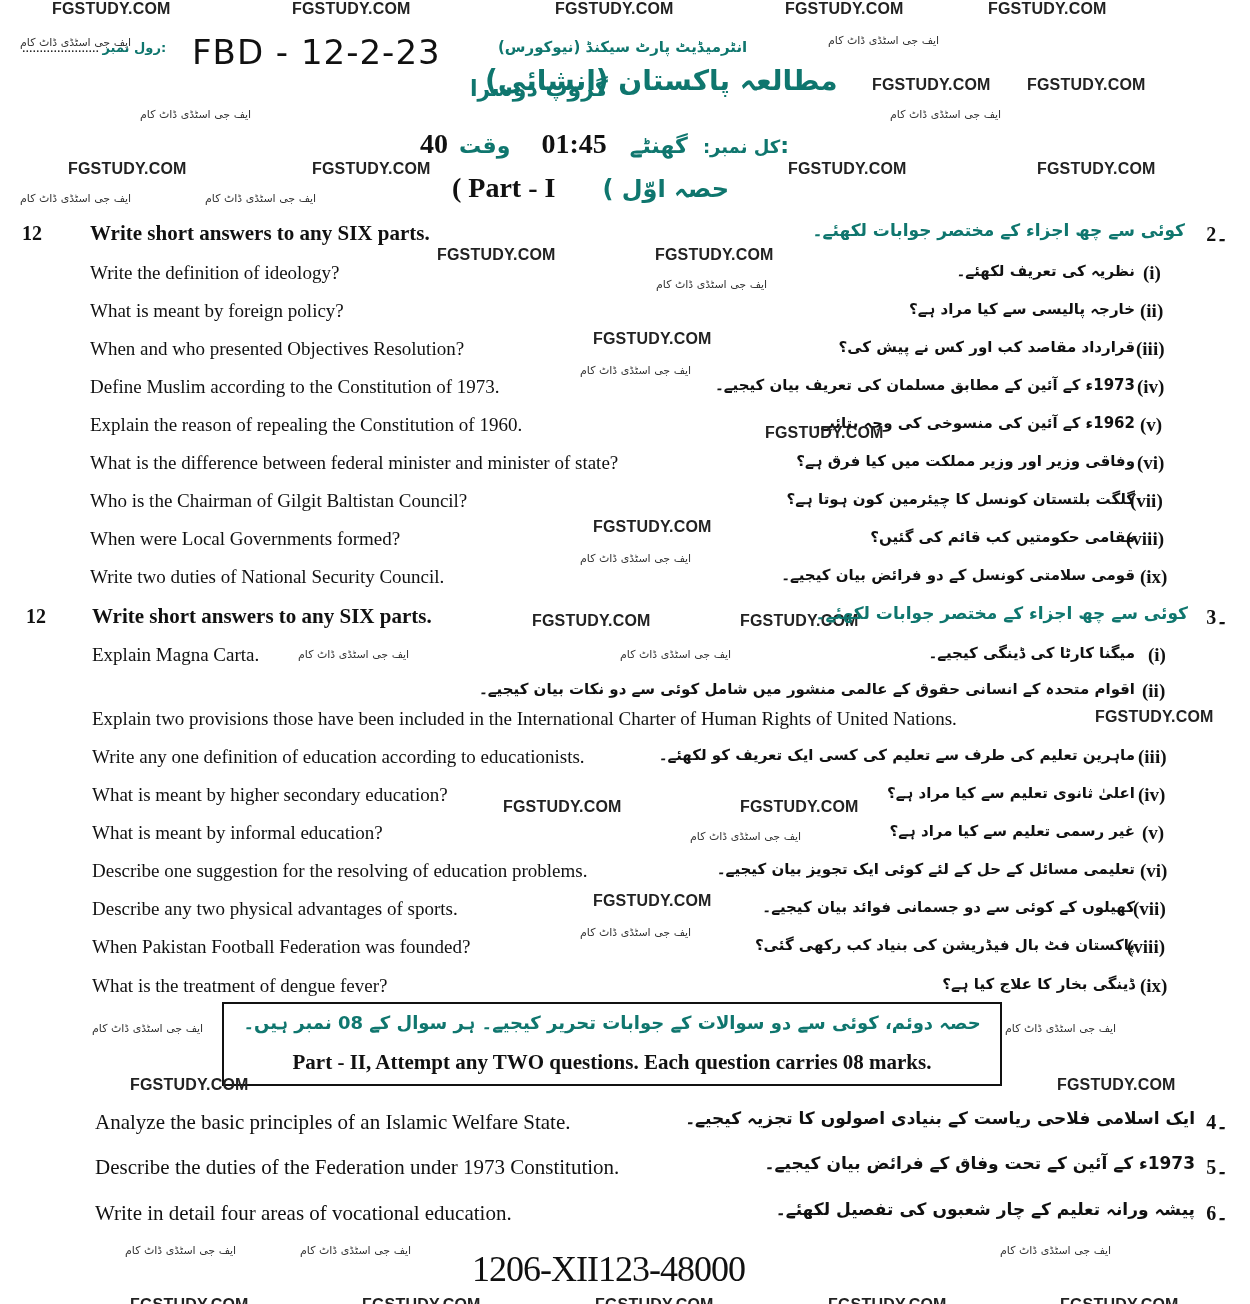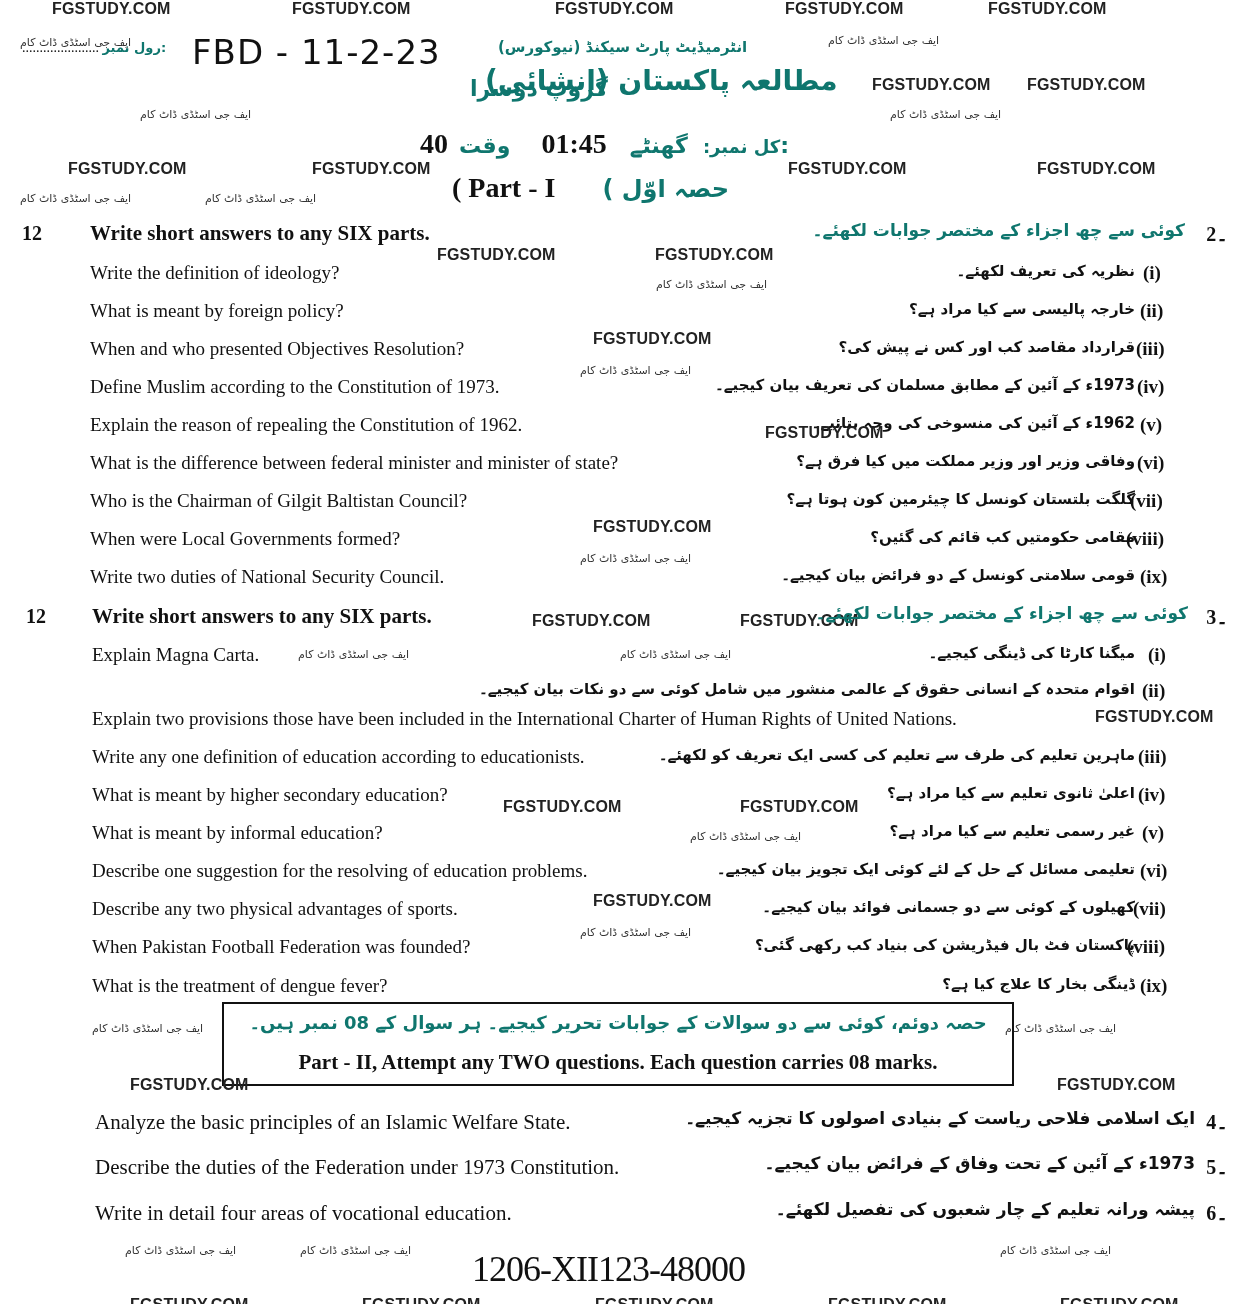--- a/index.html
+++ b/index.html
@@ -7,21 +7,21 @@
   .abs { position:absolute; white-space:nowrap; }
   .wm { font-family:"Liberation Sans", sans-serif; font-weight:bold; font-size:16px; color:#222; letter-spacing:0.2px; }
   .wm-ur { font-family:"DejaVu Sans", sans-serif; font-size:11px; color:#333; direction:rtl; }
   .hw { font-family:"DejaVu Sans", sans-serif; font-size:34px; color:#111; letter-spacing:1px; }
   .ur { font-family:"DejaVu Sans", sans-serif; direction:rtl; font-weight:bold; color:#0f766e; }
   .qnum { font-family:"Liberation Serif", serif; font-weight:bold; font-size:20px; }
   .head-en { font-family:"Liberation Serif", serif; font-weight:bold; font-size:21px; }
   .q-en { font-family:"Liberation Serif", serif; font-size:19px; }
   .q-ur { font-family:"DejaVu Sans", sans-serif; font-size:15px; font-weight:bold; direction:rtl; text-align:right; }
   .roman { font-family:"Liberation Serif", serif; font-weight:bold; font-size:19px; }
-  .box { position:absolute; left:222px; top:1002px; width:776px; height:80px; border:2px solid #111;padding-left:12px; }
+  .box { position:absolute; left:222px; top:1002px; width:776px; height:80px; border:2px solid #111; }
   .long-en { font-family:"Liberation Serif", serif; font-size:21px; }
   .code { font-family:"Liberation Serif", serif; font-size:36px; letter-spacing:-1px; }
 </style>
 </head>
 <body>
 
 <div class="abs wm" style="left:52px;top:0px;">FGSTUDY.COM</div>
 <div class="abs wm" style="left:292px;top:0px;">FGSTUDY.COM</div>
 <div class="abs wm" style="left:555px;top:0px;">FGSTUDY.COM</div>
 <div class="abs wm" style="left:785px;top:0px;">FGSTUDY.COM</div>
@@ -37,21 +37,21 @@
 <div class="abs wm" style="left:312px;top:160px;">FGSTUDY.COM</div>
 <div class="abs wm" style="left:788px;top:160px;">FGSTUDY.COM</div>
 <div class="abs wm" style="left:1037px;top:160px;">FGSTUDY.COM</div>
 <div class="abs wm-ur" style="left:20px;top:192px;">ایف جی اسٹڈی ڈاٹ کام</div>
 <div class="abs wm-ur" style="left:205px;top:192px;">ایف جی اسٹڈی ڈاٹ کام</div>
 
 <div class="abs" style="left:22px;top:40px;font-size:14px;">
   <span>......................</span>
   <span class="ur" style="font-size:13px;">رول نمبر:</span>
 </div>
-<div class="abs hw" style="left:192px;top:32px;">FBD - 11-2-23</div>
+<div class="abs hw" style="left:192px;top:32px;">FBD - 12-2-23</div>
 <div class="abs ur" style="left:498px;top:38px;font-size:15px;">انٹرمیڈیٹ پارٹ سیکنڈ (نیوکورس)</div>
 
 <div class="abs ur" style="left:485px;top:64px;font-size:28px;">
   <span>مطالعہ پاکستان (انشائی)</span>
 </div>
 <div class="abs ur" style="left:470px;top:76px;font-size:22px;">گروپ دوسرا</div>
 
 <div class="abs" style="left:420px;top:128px;font-size:28px;font-weight:bold;">
   <span>40</span>
   <span class="ur" style="font-size:18px;margin-left:8px;">کل نمبر:</span>
@@ -85,21 +85,21 @@
   <div class="abs roman" style="left:1140px;top:300px;">(ii)</div>
 
   <div class="abs q-en" style="left:90px;top:338px;">When and who presented Objectives Resolution?</div>
   <div class="abs q-ur" style="right:115px;top:338px;">قرارداد مقاصد کب اور کس نے پیش کی؟</div>
   <div class="abs roman" style="left:1136px;top:338px;">(iii)</div>
 
   <div class="abs q-en" style="left:90px;top:376px;">Define Muslim according to the Constitution of 1973.</div>
   <div class="abs q-ur" style="right:115px;top:376px;">1973ء کے آئین کے مطابق مسلمان کی تعریف بیان کیجیے۔</div>
   <div class="abs roman" style="left:1137px;top:376px;">(iv)</div>
 
-  <div class="abs q-en" style="left:90px;top:414px;">Explain the reason of repealing the Constitution of 1962.</div>
+  <div class="abs q-en" style="left:90px;top:414px;">Explain the reason of repealing the Constitution of 1960.</div>
   <div class="abs q-ur" style="right:115px;top:414px;">1962ء کے آئین کی منسوخی کی وجہ بتائیے۔</div>
   <div class="abs roman" style="left:1140px;top:414px;">(v)</div>
 
   <div class="abs q-en" style="left:90px;top:452px;">What is the difference between federal minister and minister of state?</div>
   <div class="abs q-ur" style="right:115px;top:452px;">وفاقی وزیر اور وزیر مملکت میں کیا فرق ہے؟</div>
   <div class="abs roman" style="left:1137px;top:452px;">(vi)</div>
 
   <div class="abs q-en" style="left:90px;top:490px;">Who is the Chairman of Gilgit Baltistan Council?</div>
   <div class="abs q-ur" style="right:115px;top:490px;">گلگت بلتستان کونسل کا چیئرمین کون ہوتا ہے؟</div>
   <div class="abs roman" style="left:1130px;top:490px;">(vii)</div>

